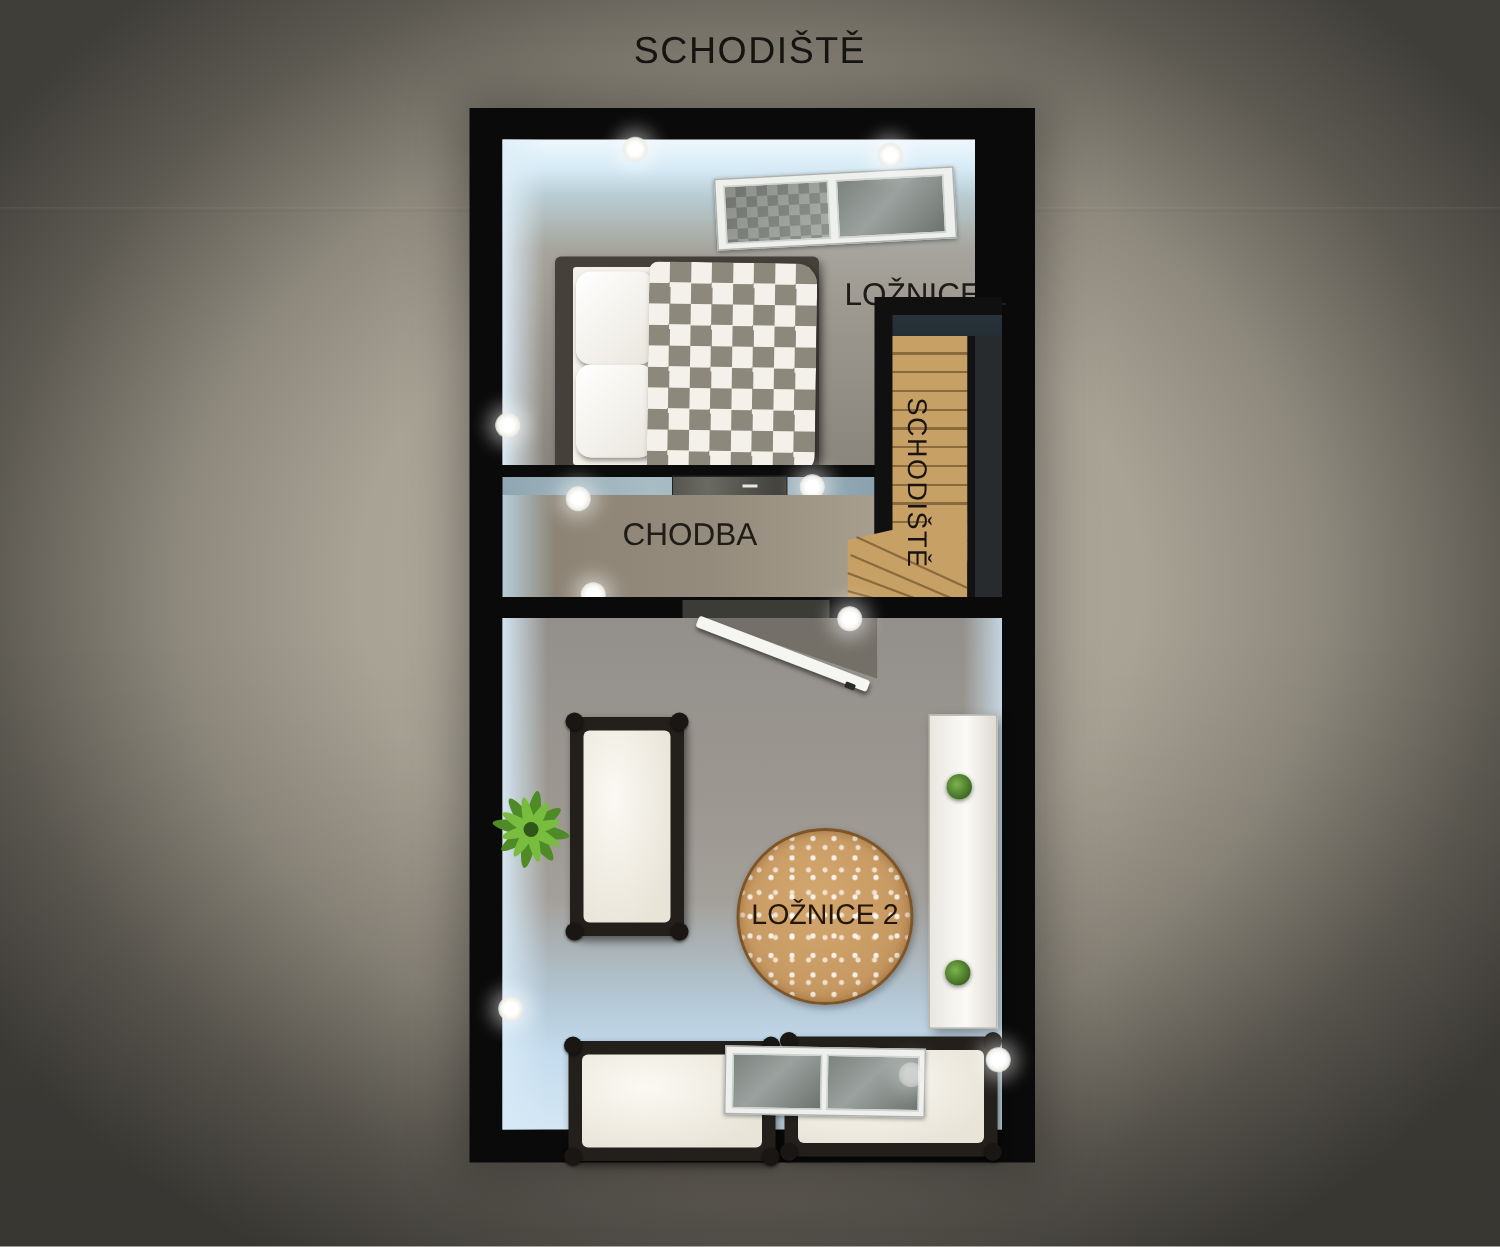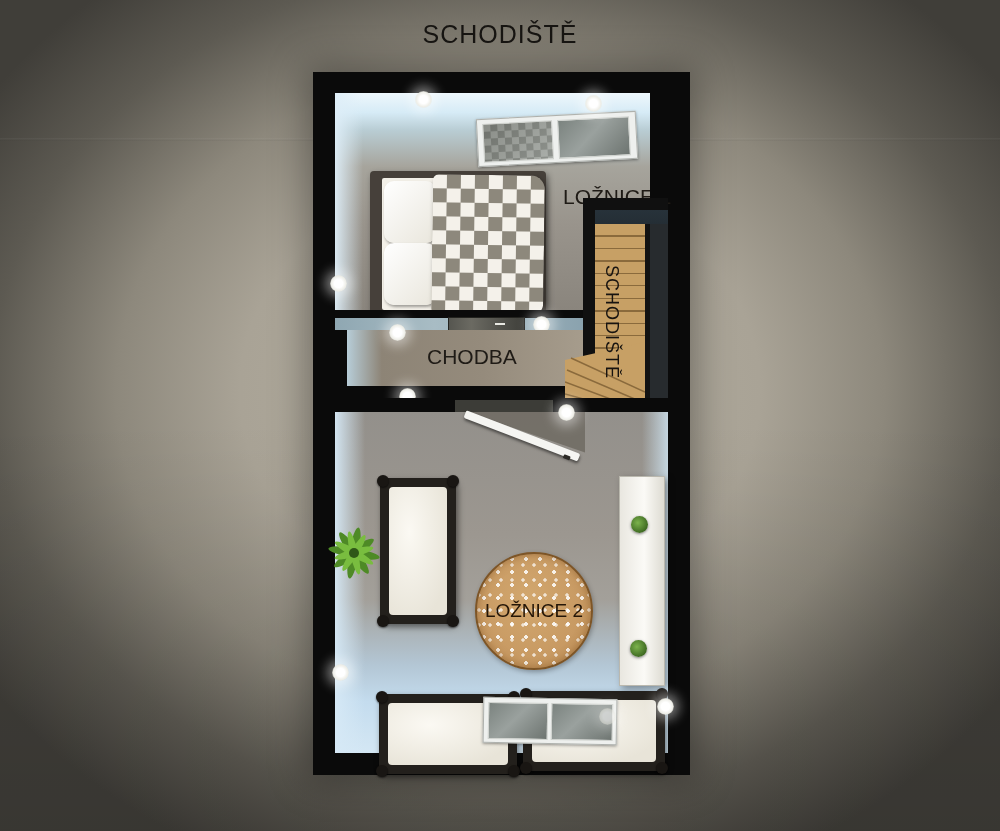--- a/index.html
+++ b/index.html
@@ -36,21 +36,21 @@
   
   .room-l1{
     left:22px;top:21px;width:315px;height:217px;
     background:linear-gradient(180deg,#eef7fc 0%,#d6ebf6 9%,#b9cdd4 17%,#a6a49c 34%,#99948c 60%,#8a857d 100%);
   }
   .room-l1 .side-glow{left:0;top:0;width:28px;height:217px;
     background:linear-gradient(90deg,rgba(222,238,248,.95),rgba(222,238,248,0));}
   .wall-extra-right{left:337px;top:0;width:18px;height:126px;background:var(--c-wall,#0a0a0a);}
 
   .hall{
-    left:34px;top:258px;width:248px;height:56px;
+    left:22px;top:258px;width:248px;height:68px;
     background:linear-gradient(90deg,#b7cdd8 0%,#8d8476 14%,#958b7c 55%,#a89e8e 100%);
   }
   .room-l2{
     left:22px;top:340px;width:333px;height:341px;
     background:linear-gradient(180deg,#93908b 0%,#9c9790 36%,#a3a09a 55%,#b3c6d4 74%,#c4dcee 85%,#d4e7f4 100%);
   }
   .room-l2 .side-glow{left:0;top:0;width:30px;height:341px;
     background:linear-gradient(90deg,rgba(214,233,246,.95),rgba(214,233,246,0));}
   .room-l2 .side-glow-r{right:0;left:auto;top:0;width:26px;height:341px;
     background:linear-gradient(270deg,rgba(208,230,244,.8),rgba(208,230,244,0));}
@@ -119,21 +119,21 @@
 
   .bed-single{background:#23201c;border-radius:8px;box-shadow:2px 3px 6px rgba(0,0,0,.5);}
   .bed-single .mattress{left:9px;top:9px;right:9px;bottom:9px;
     background:radial-gradient(ellipse at 35% 35%,#fbf9f3,#e8e4d8 80%);border-radius:4px;}
   .bed-l2-left{left:45px;top:66px;width:76px;height:146px;}
   .bed-l2-bot1{left:44px;top:282px;width:138px;height:80px;}
   .bed-l2-bot2{left:188px;top:279px;width:142px;height:80px;}
   .knob{width:12px;height:12px;background:#191613;border-radius:50%;box-shadow:0 1px 2px rgba(0,0,0,.6);}
 
   
-  .rug{left:140px;top:140px;width:114px;height:114px;border-radius:50%;
+  .rug{left:156px;top:140px;width:114px;height:114px;border-radius:50%;
     background:
       radial-gradient(circle 2px at 7px 5px, rgba(255,255,255,.85) 0 1.6px, transparent 2px),
       radial-gradient(circle 2px at 2px 11px, rgba(255,255,255,.7) 0 1.4px, transparent 2px),
       radial-gradient(ellipse at 45% 40%, #d2a76e 0%, var(--c-rug,#c89a63) 60%, #b8884f 100%);
     background-size:14px 13px,11px 15px,100% 100%;
     border:2px solid var(--c-rug-border,#7d5527);
     box-shadow:inset 0 0 8px rgba(120,75,30,.5), 1px 2px 5px rgba(0,0,0,.3);text-align:right;}
 
   
   .cabinet{left:284px;top:64px;width:44px;height:208px;

